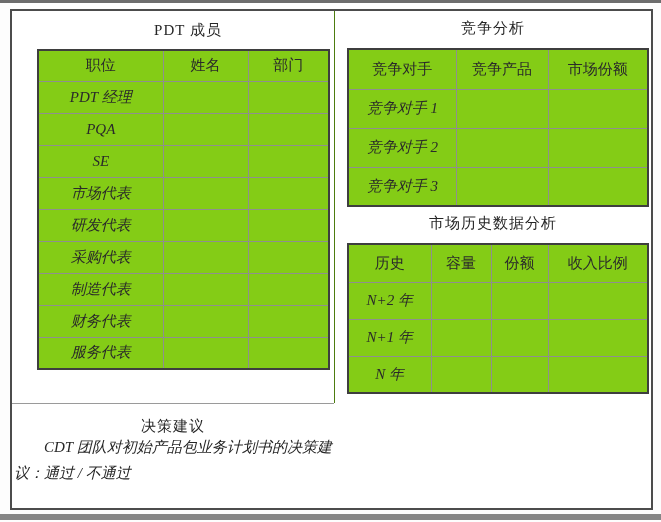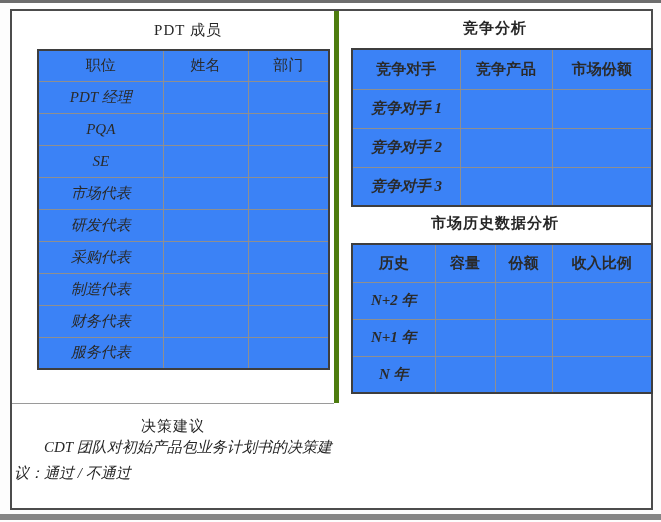--- a/index.html
+++ b/index.html
@@ -11,37 +11,37 @@
   }
   .top-rule { position:absolute; left:0; top:0; width:661px; height:3px; background:#6d6d6d; }
   .bottom-rule { position:absolute; left:0; top:514px; width:661px; height:6px; background:#868686; }
 
   .outer {
     position:absolute; left:10px; top:9px; width:643px; height:501px;
     border:2px solid #4c4c4c; background:#ffffff;
   }
   .quad { position:absolute; }
   .q-tl { left:0; top:0; width:322px; height:392px;margin-left:15px; }
-  .q-tr { left:322px; top:0; width:317px; height:392px; border-left:5px solid #4d7c0f;font-weight:bold; }
+  .q-tr { left:322px; top:0; width:317px; height:392px; border-left:1px solid #4d7c0f; }
   .q-bl { left:0; top:392px; width:322px; height:105px; border-top:1px solid #9a9a9a; }
   .q-br { left:322px; top:392px; width:317px; height:105px; border-left:1px solid #9a9a9a; border-top:1px solid #9a9a9a; }
 
   .sec-title {
     position:absolute; left:0; width:100%; text-align:center;
     font-size:15px; letter-spacing:1px; color:#262626;
   }
   .q-tl .sec-title { top:10px; }
   .q-tr .title-1 { top:8px; }
   .q-tr .title-2 { top:203px; }
   .q-bl .sec-title { top:13px; }
   .q-br .sec-title { top:15px; }
 
   table.tbl {
     position:absolute; border-collapse:collapse; table-layout:fixed;
-    border:2px solid #3e3e3e; background:#3b82f6;
+    border:2px solid #3e3e3e; background:#84cc16;
   }
   table.tbl td {
     border:1px solid #8f8f8f; text-align:center; vertical-align:middle;
     font-size:15px; overflow:hidden; white-space:nowrap;
   }
   table.tbl tr.hdr td {
     font-family:"Liberation Sans","DejaVu Sans",sans-serif;
     font-size:15px; color:#2a2a2a;
   }
   td.lbl { font-style:italic; color:#2a2a2a; }

